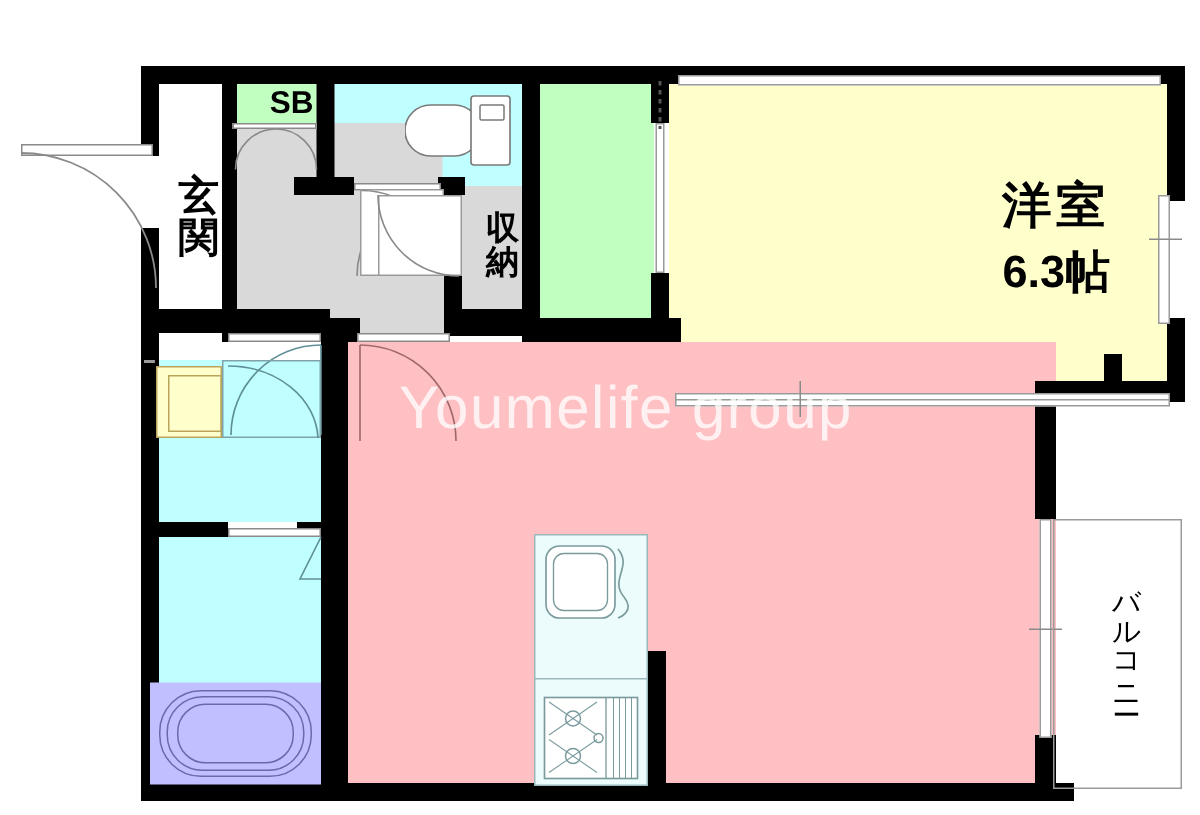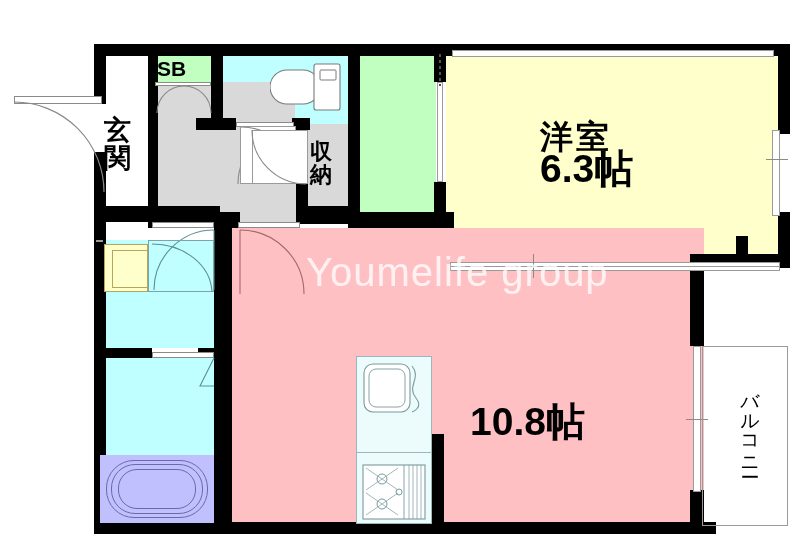--- a/index.html
+++ b/index.html
@@ -3,21 +3,21 @@
 <meta charset="utf-8">
 <style>
   html,body{margin:0;padding:0;background:#ffffff;}
   body{font-family:"Liberation Sans","DejaVu Sans",sans-serif;}
   #plan{position:relative;width:800px;height:543px;background:#ffffff;overflow:hidden;}
   .abs{position:absolute;box-sizing:border-box;}
   
   .fill{position:absolute;box-sizing:border-box;}
   .wall{position:absolute;background:#000000;}
   .thin{position:absolute;border:1px solid #8a8a8a;box-sizing:border-box;background:transparent;}
-  .label{position:absolute;color:#000;font-weight:bold;text-align:left;line-height:1.05;white-space:pre;}
+  .label{position:absolute;color:#000;font-weight:bold;text-align:right;line-height:1.05;white-space:pre;}
   .vlabel{position:absolute;color:#000;text-align:center;line-height:1.15;
           writing-mode:vertical-rl;text-orientation:upright;font-weight:normal;}
   .wm{position:absolute;color:#ffffff;opacity:.78;font-weight:normal;
       letter-spacing:1px;pointer-events:none;}
   .arc{position:absolute;border:1px solid #777;border-radius:50%;
        background:transparent;box-sizing:border-box;}
   .doorleaf{position:absolute;background:#ffffff;border:1px solid #8a8a8a;box-sizing:border-box;}
   .slider{position:absolute;background:#ffffff;border:1px solid #9a9a9a;box-sizing:border-box;}
   .sashline{position:absolute;background:#9a9a9a;}
   .tick{position:absolute;background:#8a8a8a;}
@@ -199,31 +199,30 @@
     <line x1="61" y1="3" x2="61" y2="57" stroke="#7a9a9d" stroke-width="0.7"></line>
     <circle cx="22" cy="17" r="5" fill="none" stroke="#7a9a9d" stroke-width="1"></circle>
     <circle cx="22" cy="42" r="5" fill="none" stroke="#7a9a9d" stroke-width="1"></circle>
     <circle cx="39" cy="30" r="3" fill="none" stroke="#7a9a9d" stroke-width="1"></circle>
     <line x1="6" y1="6" x2="38" y2="28" stroke="#7a9a9d" stroke-width="0.7"></line>
     <line x1="6" y1="28" x2="38" y2="6" stroke="#7a9a9d" stroke-width="0.7"></line>
     <line x1="6" y1="31" x2="38" y2="53" stroke="#7a9a9d" stroke-width="0.7"></line>
     <line x1="6" y1="53" x2="38" y2="31" stroke="#7a9a9d" stroke-width="0.7"></line>
   </svg>
 
-  <div class="wm" style="left:266px;top:250px;font-size:40px;margin-left:40px;">Youmelife group</div>
+  <div class="wm" style="left:266px;top:250px;font-size:40px;">Youmelife group</div>
 
   <div class="label" style="left:104px;top:116px;width:42px;font-size:27px;">玄
 関</div>
 
   <div class="label" style="left:157px;top:58px;width:52px;font-size:21px;">SB</div>
 
   <div class="label" style="left:310px;top:140px;width:36px;font-size:22px;">収
 納</div>
 
 
   <div class="label" style="left:540px;top:120px;width:200px;font-size:33px;letter-spacing:3px;">洋室</div>
-  <div class="label" style="left:540px;top:149px;width:200px;font-size:39px;">6.3帖</div>
-
-  <div class="label" style="left:470px;top:402px;width:200px;font-size:39px;">10.8帖</div>
+  <div class="label" style="left:540px;top:166px;width:200px;font-size:30px;">6.3帖</div>
+
 
   <div class="vlabel" style="left:727px;top:348px;height:150px;width:34px;font-size:19px;">バルコニー</div>
 
 </div>
 
 </body></html>

